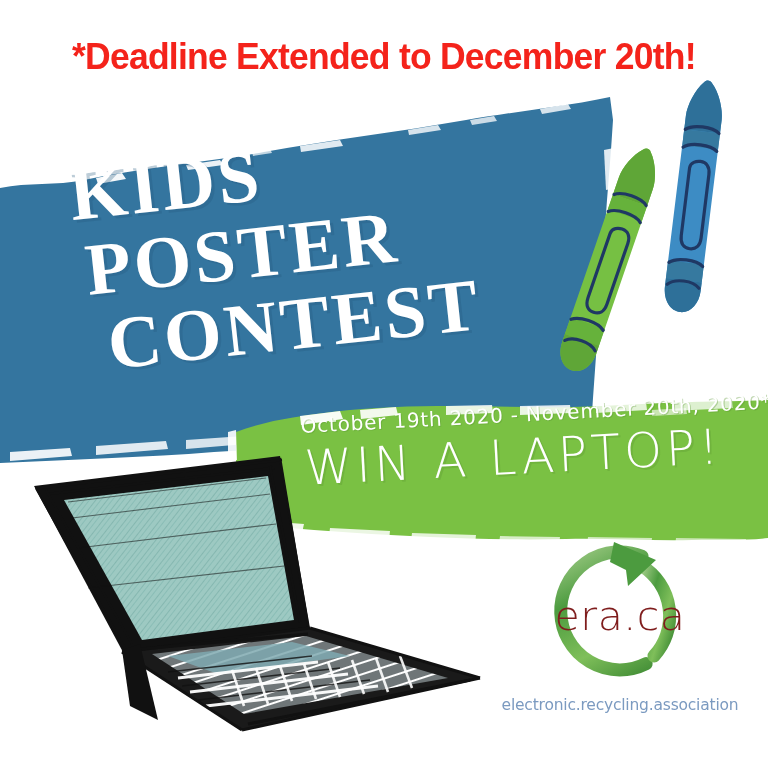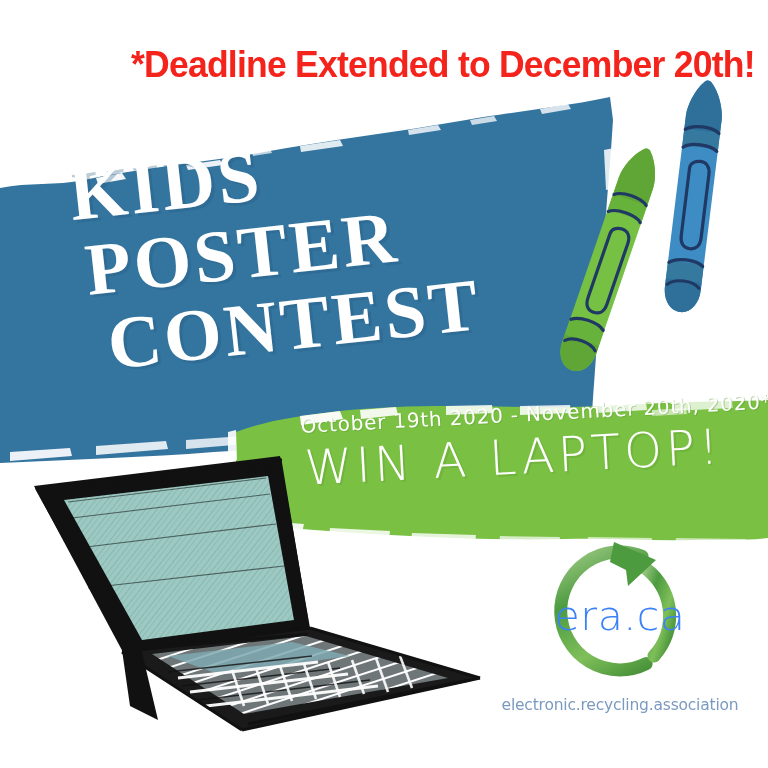--- a/index.html
+++ b/index.html
@@ -12,27 +12,27 @@
     width: 768px;
     height: 768px;
     overflow: hidden;
     background: #ffffff;
     font-family: "Liberation Sans", sans-serif;
   }
   
   .deadline-banner {
     position: absolute;
     left: 0;
-    top: 36px;
+    top: 28px;
     width: 768px;
     height: 58px;
     z-index: 40;
     display: flex;
     align-items: center;
-    justify-content: flex-end;
+    justify-content: center;
   }
   .deadline-text {
     font-family: "Liberation Sans", sans-serif;
     font-weight: bold;
     font-size: 37px;
     letter-spacing: -0.8px;
     color: #F4231B;
     white-space: nowrap;
     transform: scaleX(0.96);
   }
@@ -127,21 +127,21 @@
   .logo-mark svg { position: absolute; left: 0; top: 0; }
   .logo-eraca {
     position: absolute;
     left: 0;
     top: 56px;
     width: 284px;
     text-align: center;
     font-family: "DejaVu Sans", sans-serif;
     font-size: 41px;
     font-weight: 300;
-    color: #3b82f6;
+    color: #7f1d1d;
     letter-spacing: 0.5px;
   }
   .logo-sub {
     margin-top: 10px;
     font-family: "DejaVu Sans", sans-serif;
     font-size: 15.5px;
     color: #7B9AC0;
     letter-spacing: -0.2px;
     white-space: nowrap;
   }

